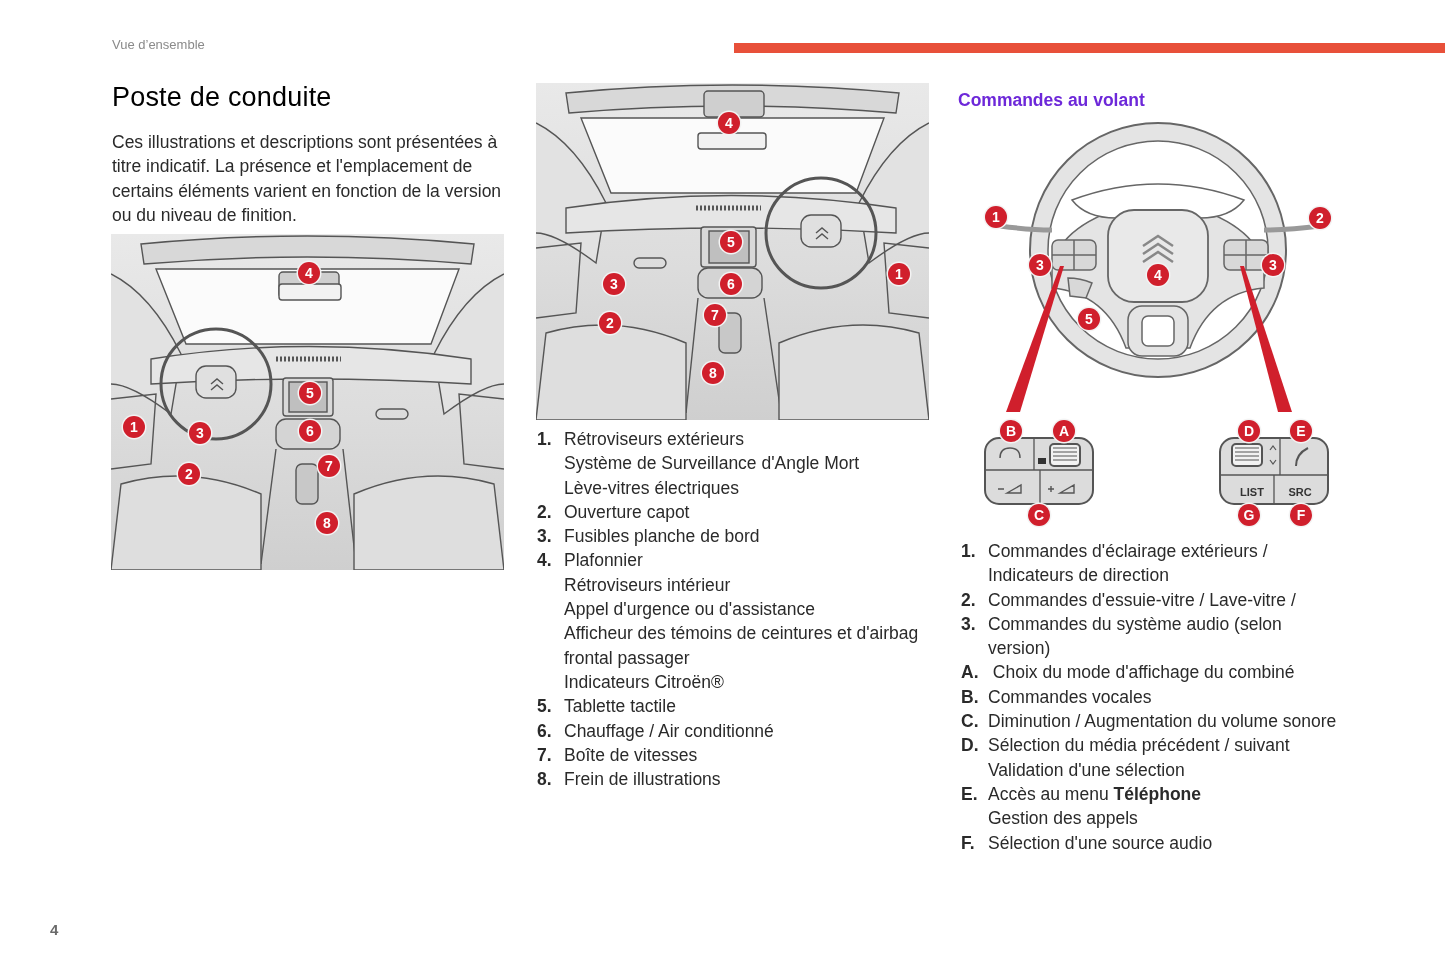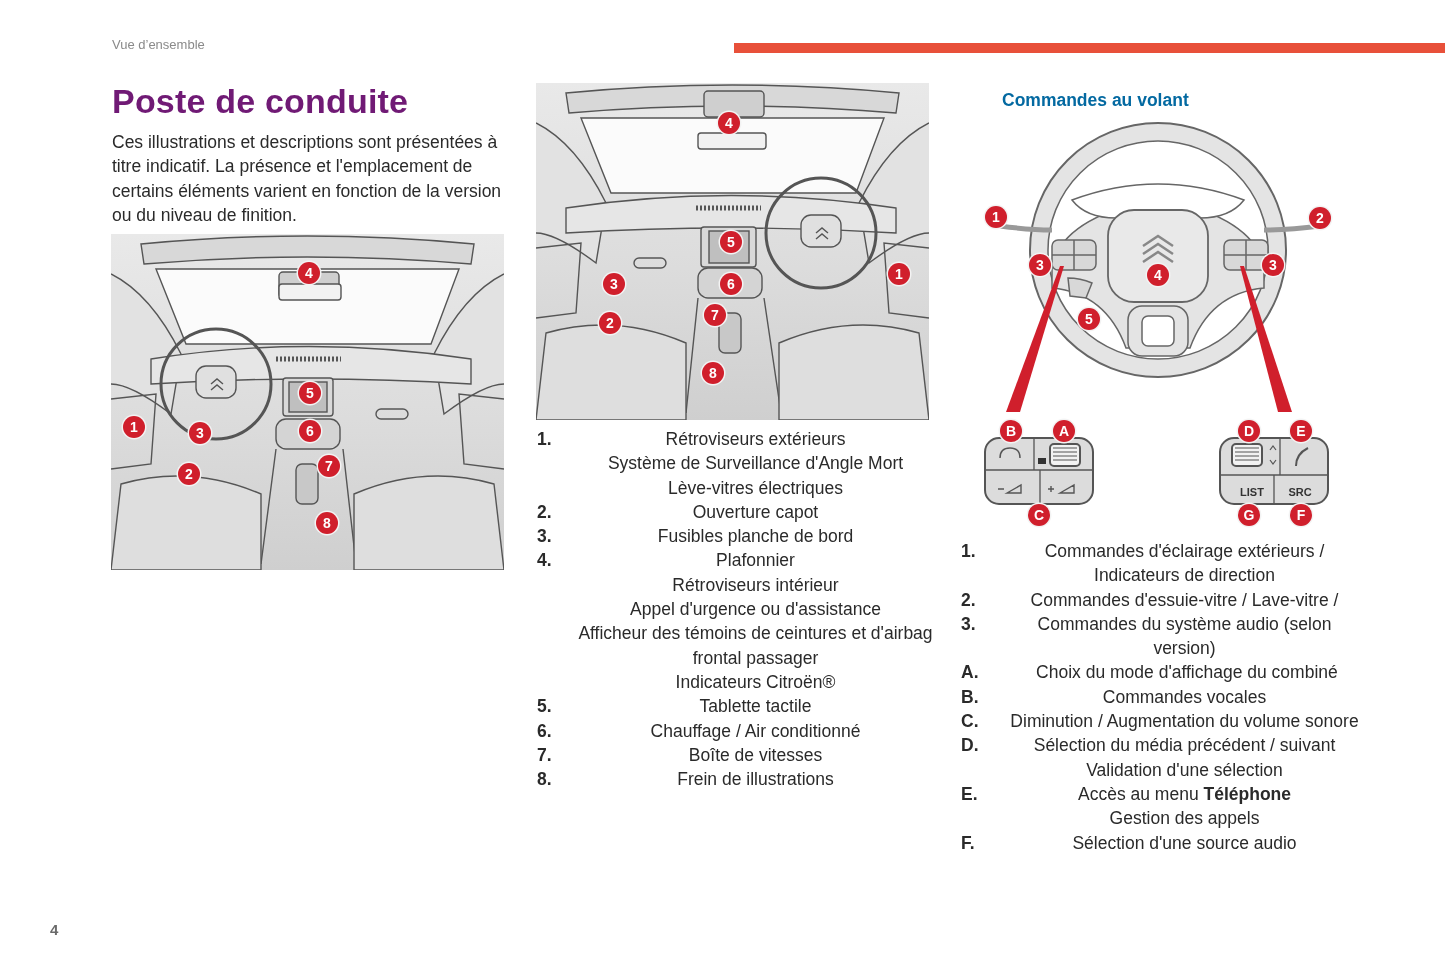--- a/index.html
+++ b/index.html
@@ -1,40 +1,40 @@
 <!DOCTYPE html>
 <html><head>
 <meta charset="utf-8">
 <style>
   * { box-sizing: border-box; margin: 0; padding: 0; }
   html, body { width: 1445px; height: 964px; background: #ffffff; overflow: hidden; }
   body { position: relative; font-family: "Liberation Sans", sans-serif; color: #2a2a2a; }
 
   .section-label { position: absolute; left: 112px; top: 37px; font-size: 13px; color: #8a8a8a; }
   .top-bar { position: absolute; left: 734px; top: 43px; width: 711px; height: 10px; background: #e8503a; }
-  .page-title { position: absolute; left: 112px; top: 82px; font-size: 34px; color: #701a75; font-weight: bold; letter-spacing: 0.2px; }
+  .page-title { position: absolute; left: 112px; top: 82px; font-size: 27px; color: #000000; font-weight: normal; letter-spacing: 0.2px; }
   .intro { position: absolute; left: 112px; top: 130px; width: 400px; font-size: 17.5px; line-height: 24.3px; color: #2a2a2a; }
 
   .illus { position: absolute; background: linear-gradient(180deg,#e9e9e9 0%,#dcdcdc 55%,#cfcfcf 100%); overflow: hidden; }
   .illus svg { width: 100%; height: 100%; display: block; }
   .illus-lhd { left: 111px; top: 234px; width: 393px; height: 336px; }
   .illus-rhd { left: 536px; top: 83px; width: 393px; height: 337px; }
 
   .badge { position: absolute; width: 22px; height: 22px; border-radius: 50%; background: #d01f2c; color: #fff;
            font-family: "Liberation Sans", sans-serif; font-weight: bold; font-size: 14px; line-height: 22px; text-align: center;
            box-shadow: 0 0 0 1.5px #f3f3f3; }
 
   .list { position: absolute; font-size: 17.5px; line-height: 24.3px; color: #2a2a2a; list-style: none; }
   .list li { position: relative; padding-left: 27px; }
   .list .num { position: absolute; left: 0; top: 0; font-weight: bold; }
-  .list .sub { display: block; text-align: center; }
+  .list .sub { display: block; }
   .list-left { left: 537px; top: 427px; width: 410px; }
   .list-right { left: 961px; top: 539px; width: 420px; }
 
-  .sub-heading { position: absolute; left: 1002px; top: 90px; font-size: 17.5px; font-weight: bold; color: #0369a1; }
+  .sub-heading { position: absolute; left: 958px; top: 90px; font-size: 17.5px; font-weight: bold; color: #6d28d9; }
 
   .wheel { position: absolute; left: 960px; top: 118px; width: 400px; height: 415px; }
   .wheel svg { width: 100%; height: 100%; display: block; }
 
   .page-number { position: absolute; left: 50px; top: 921px; font-size: 15px; color: #6a6a6a; font-weight: bold; }
 </style>
 </head>
 <body>
 
 <div class="section-label">Vue d’ensemble</div>

